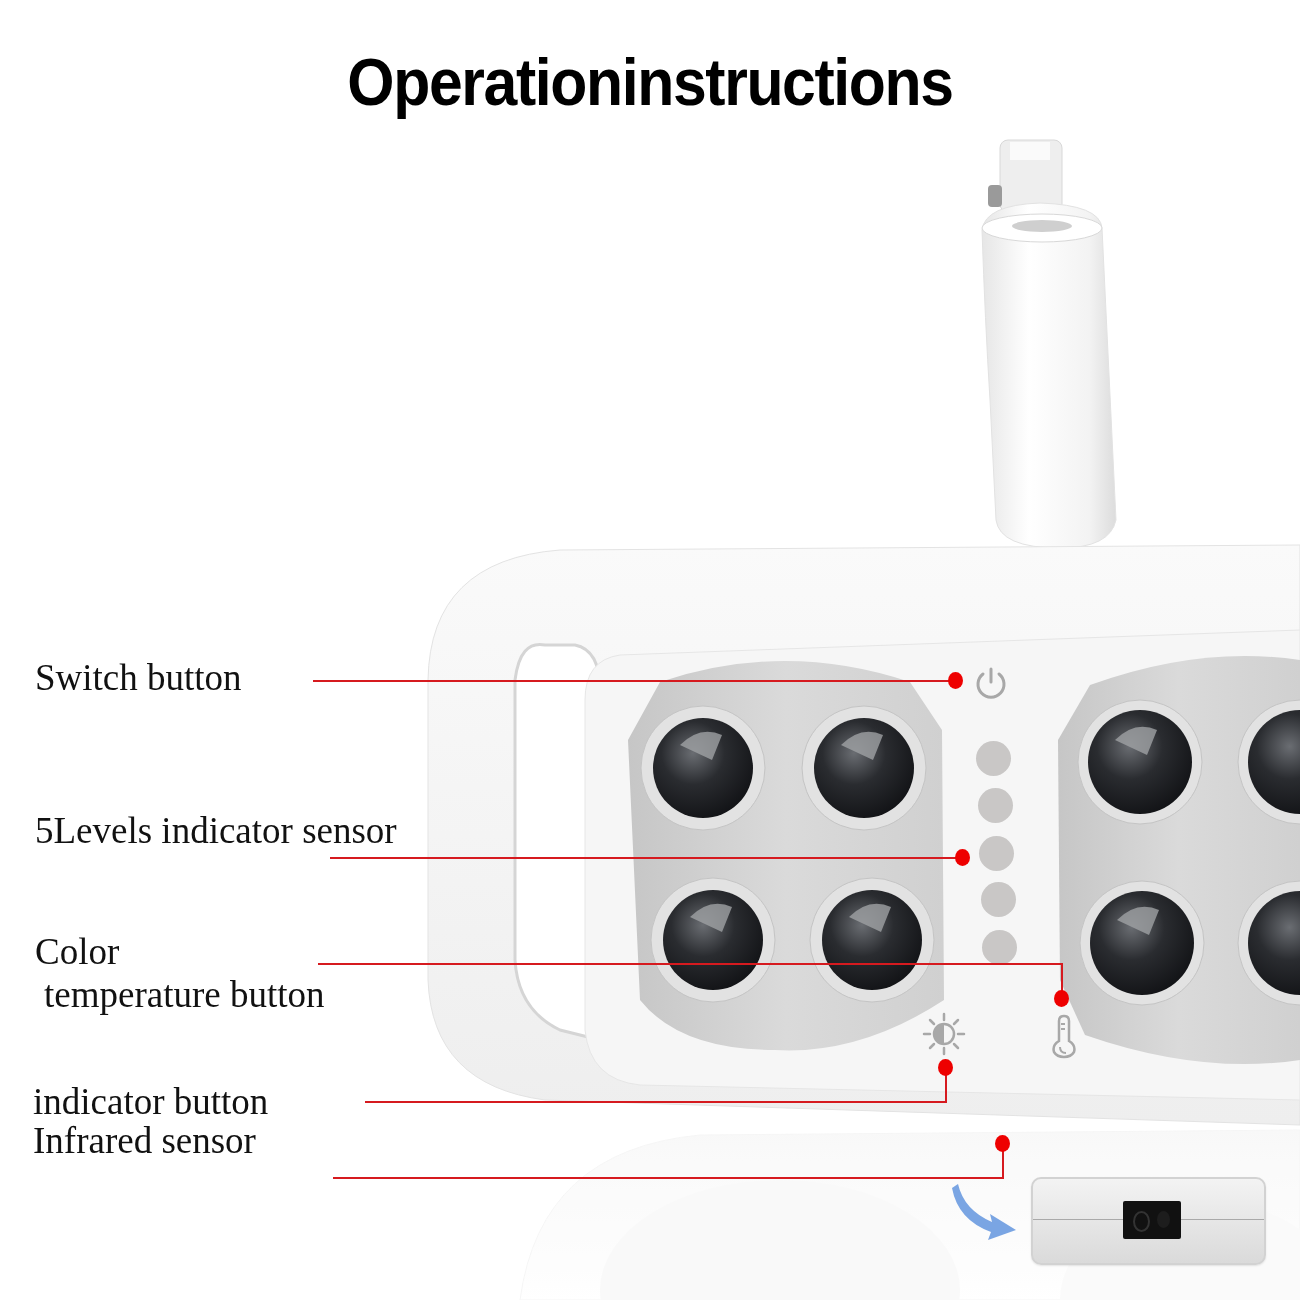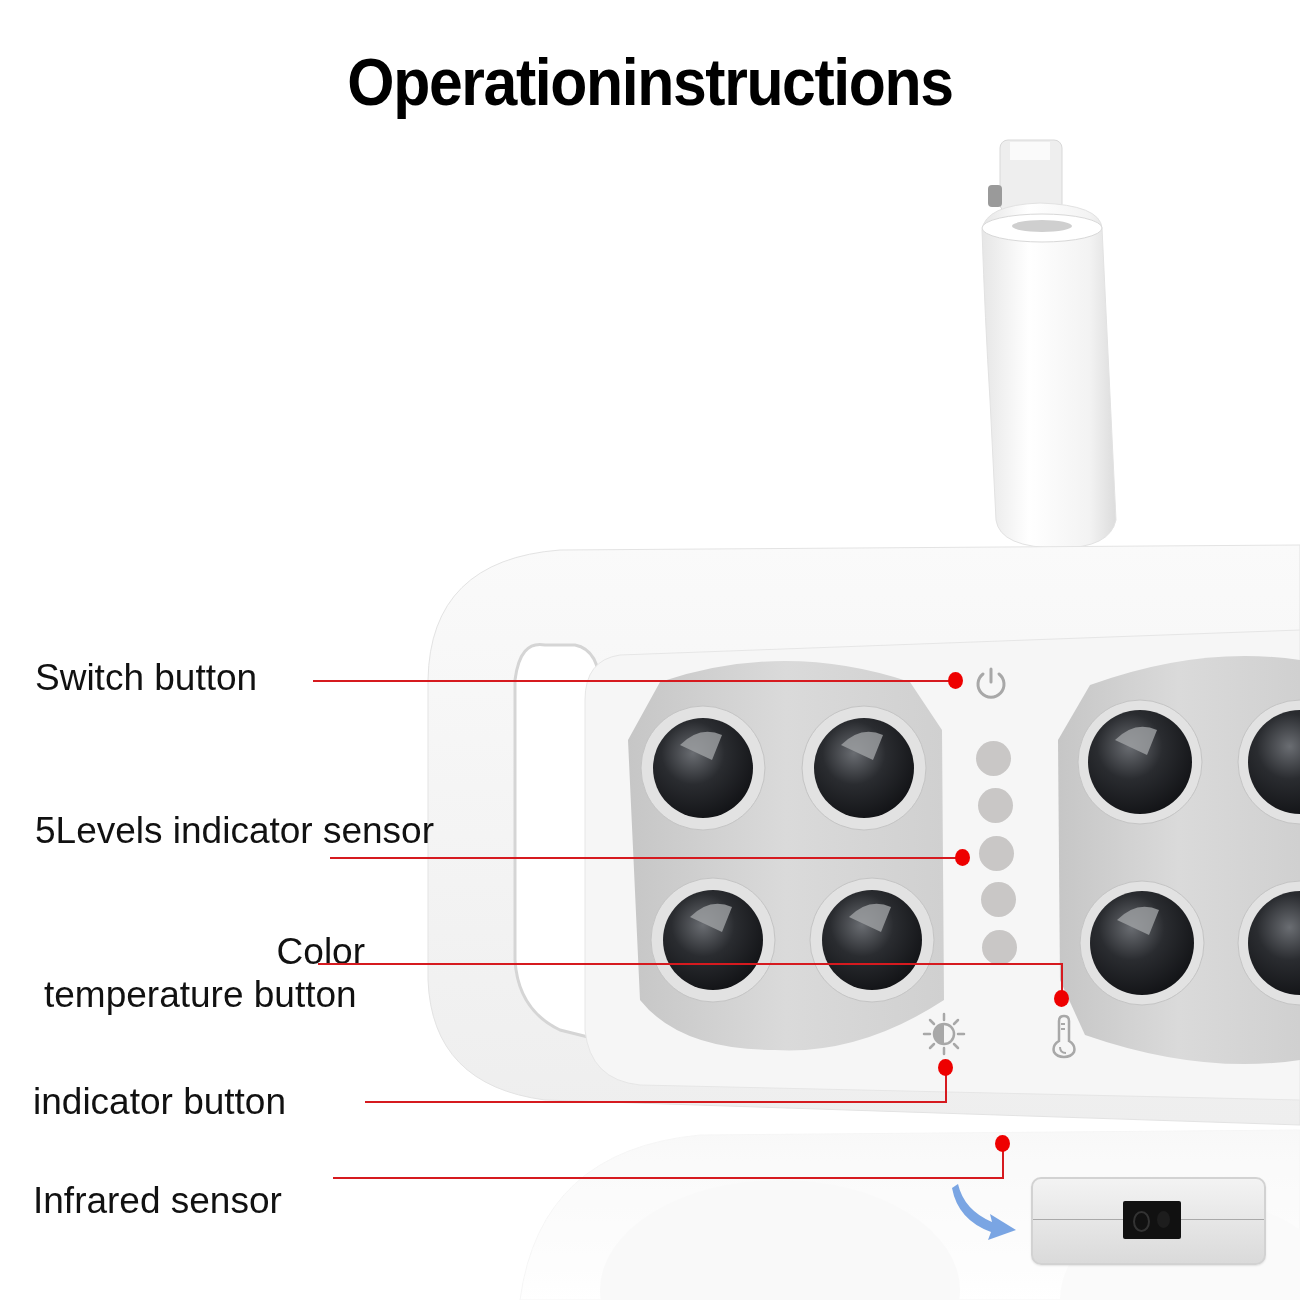--- a/index.html
+++ b/index.html
@@ -1,20 +1,20 @@
 <!DOCTYPE html>
 <html><head>
 <meta charset="utf-8">
 <style>
   html,body{margin:0;padding:0;}
   body{width:1300px;height:1300px;background:#ffffff;position:relative;overflow:hidden;font-family:"Liberation Sans",sans-serif;}
   .abs{position:absolute;}
   .title{position:absolute;left:0;top:44px;width:1300px;text-align:center;font-family:"Liberation Sans",sans-serif;font-weight:700;font-size:66px;color:#000;letter-spacing:-1.5px;transform:scaleX(0.92);transform-origin:center;}
-  .label{position:absolute;font-family:Liberation Sans, sans-serif;font-size:37px;color:#111;line-height:43px;white-space:nowrap;}
-  .label.center{text-align:right;}
+  .label{position:absolute;font-family:Liberation Serif, serif;font-size:37px;color:#111;line-height:43px;white-space:nowrap;}
+  .label.center{text-align:left;}
   .leader{position:absolute;background:#d61a1f;}
   .dot{position:absolute;width:15px;height:17px;border-radius:50%;background:#ee0000;}
   svg{display:block;}
 </style>
 </head>
 <body>
 
 <div class="title">Operationinstructions</div>
 
 <svg class="abs" style="left:0;top:0" width="1300" height="1300">
@@ -138,21 +138,21 @@
   <line x1="13" y1="11" x2="17" y2="11" stroke="#a8a8a8" stroke-width="2"></line>
   <line x1="13" y1="16" x2="17" y2="16" stroke="#a8a8a8" stroke-width="2"></line>
   <path d="M12 34 Q12 40 18 40" fill="none" stroke="#a8a8a8" stroke-width="2"></path>
 </svg>
 
 <div class="label" style="left:35px;top:656px">Switch button</div>
 <div class="label" style="left:35px;top:809px">5Levels indicator sensor</div>
 <div class="label center" style="left:35px;top:930px;width:330px">Color</div>
 <div class="label" style="left:44px;top:973px">temperature button</div>
 <div class="label" style="left:33px;top:1080px">indicator button</div>
-<div class="label" style="left:33px;top:1179px">Infrared sensor</div>
+<div class="label" style="left:33px;top:1119px">Infrared sensor</div>
 
 <div class="leader" style="left:313px;top:680px;width:640px;height:2px;"></div>
 <div class="dot" style="left:948px;top:672px;"></div>
 
 <div class="leader" style="left:330px;top:857px;width:628px;height:2px;"></div>
 <div class="dot" style="left:955px;top:849px;"></div>
 
 <div class="leader" style="left:318px;top:963px;width:745px;height:2px;"></div>
 <div class="leader" style="left:1061px;top:963px;width:2px;height:32px;"></div>
 <div class="dot" style="left:1054px;top:990px;"></div>

